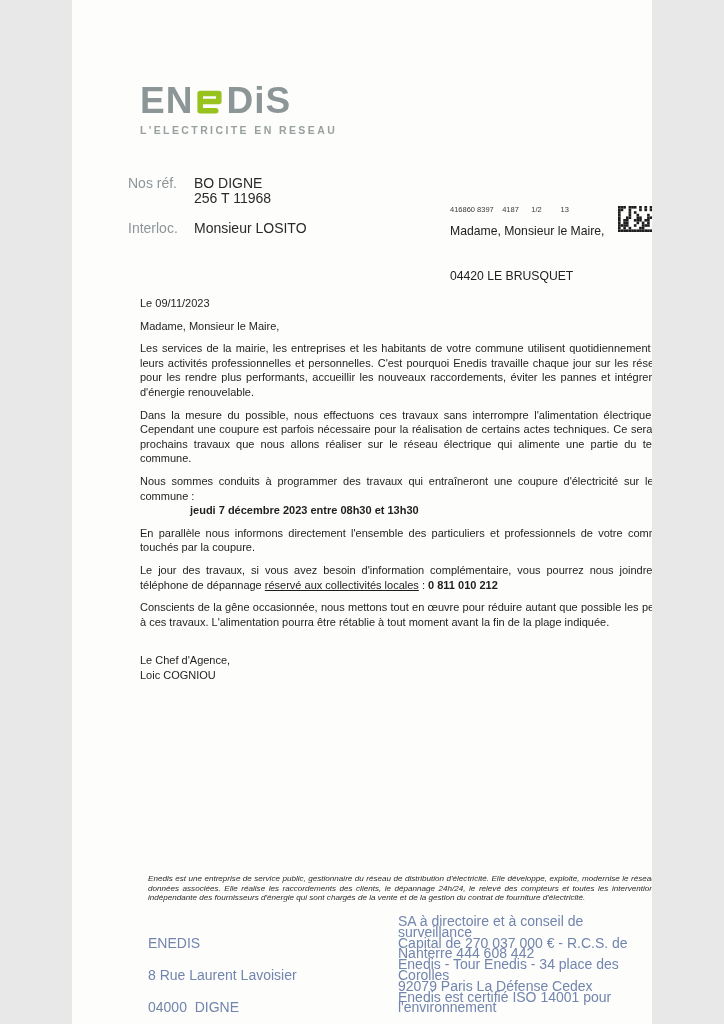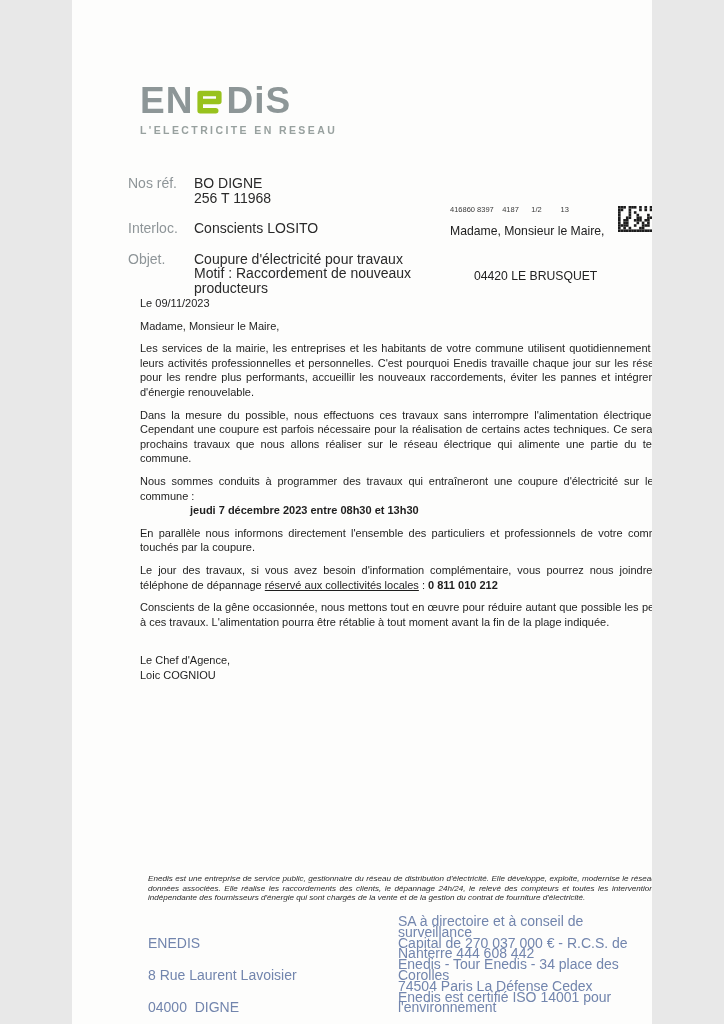--- a/index.html
+++ b/index.html
@@ -16,21 +16,21 @@
   .tagline { margin-top:5px; font-size:10.5px; font-weight:700; letter-spacing:2.4px; color:#98a19f; }
   
   .ref-block { position:absolute; left:56px; top:176px; font-size:14px; line-height:14.5px; }
   .ref-row { display:flex; margin-bottom:16px; }
   .ref-label { width:52px; text-align:left; color:#8e9598; flex:none; }
   .ref-values { margin-left:14px; color:#2a2a2a; }
   
   .recipient { position:absolute; left:378px; top:205px; }
   .tracking { font-size:7.5px; color:#3a3a3a; white-space:pre; }
   .addressee { margin-top:10px; font-size:12.2px; color:#222; }
-  .city { margin-top:31px; font-size:12.2px; color:#222;margin-left:24px; }
+  .city { margin-top:31px; font-size:12.2px; color:#222; }
   
   .dm { position:absolute; }
   .dm-top { left:546px; top:206px; width:74px; height:26px; }
   .dm-side { left:676px; top:308px; width:24px; height:55px; }
   
   .body-block { position:absolute; left:68px; top:296px; width:592px; font-size:11px; line-height:14.6px; color:#1e1e1e; }
   .body-block p { text-align:justify; margin-bottom:8px; }
   .date-line { margin-bottom:8px; }
   .salutation { margin-bottom:14px; }
   .schedule { font-weight:700; margin:0 0 26px 50px; text-align:right; }
@@ -68,29 +68,21 @@
     <div class="ref-row">
       <span class="ref-label">Nos réf.</span>
       <span class="ref-values">
         <div>BO DIGNE</div>
         <div>256 T 11968</div>
       </span>
     </div>
     <div class="ref-row">
       <span class="ref-label">Interloc.</span>
       <span class="ref-values">
-        <div>Conscients LOSITO</div>
-      </span>
-    </div>
-    <div class="ref-row">
-      <span class="ref-label">Objet.</span>
-      <span class="ref-values">
-        <div>Coupure d'électricité pour travaux</div>
-        <div>Motif : Raccordement de nouveaux</div>
-        <div>producteurs</div>
+        <div>Monsieur LOSITO</div>
       </span>
     </div>
   </div>
 
   <div class="recipient">
     <div class="tracking">416860 8397    4187      1/2         13</div>
     <div class="addressee">Madame, Monsieur le Maire,</div>
     <div class="city">04420 LE BRUSQUET</div>
   </div>
 
@@ -384,21 +376,21 @@
     <div>04000  DIGNE</div>
     
     
     
   </div>
 
   <div class="foot-col foot-right">
     <div>SA à directoire et à conseil de surveillance</div>
     <div>Capital de 270 037 000 € - R.C.S. de Nanterre 444 608 442</div>
     <div>Enedis - Tour Enedis - 34 place des Corolles</div>
-    <div>74504 Paris La Défense Cedex</div>
+    <div>92079 Paris La Défense Cedex</div>
     <div>Enedis est certifié ISO 14001 pour l'environnement</div>
   </div>
 
   <div class="foot-mark">
     <svg viewBox="0 0 100 100" width="100%" height="100%">
       <path d="M82,50 H18 V22 H82 V50 M18,50 V82 H72" fill="none" stroke="#98c21d" stroke-width="21" stroke-linecap="round" stroke-linejoin="round"></path>
     </svg>
   </div>
 
 </div>

